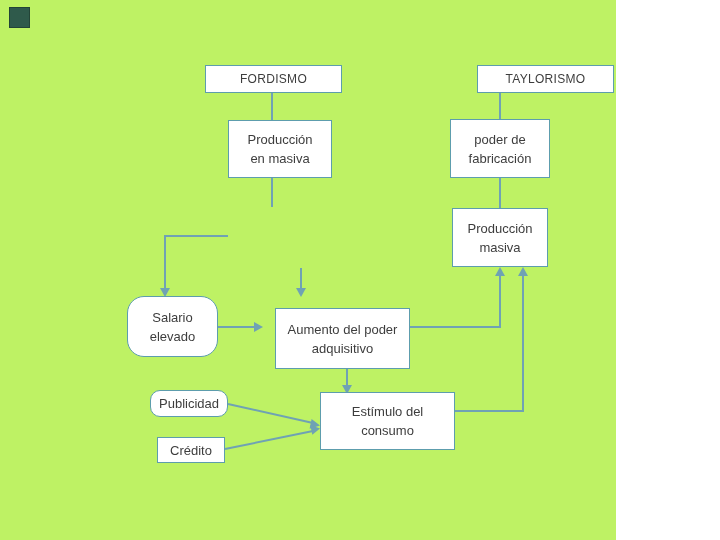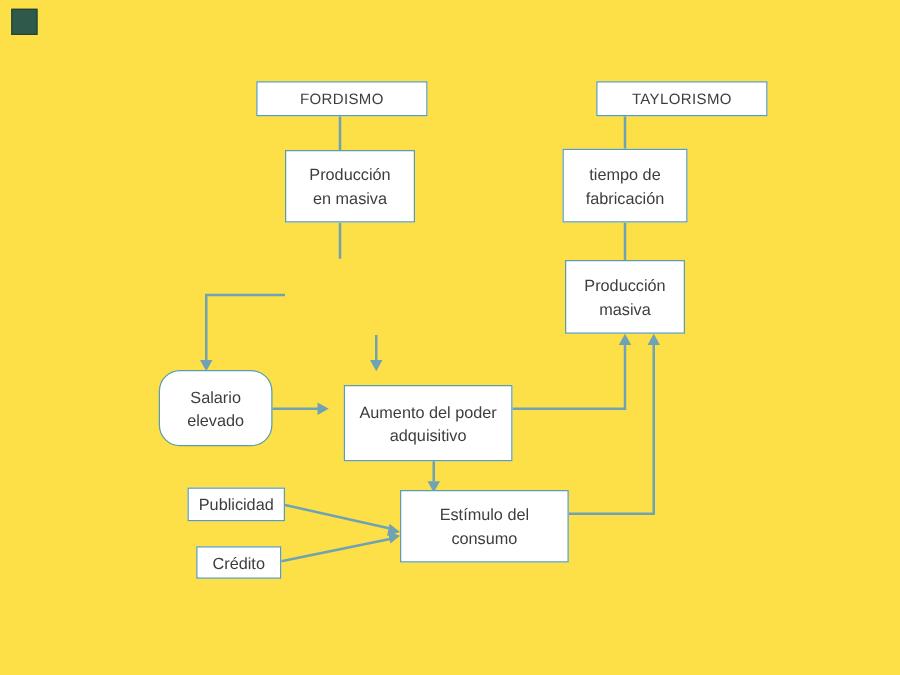--- a/index.html
+++ b/index.html
@@ -1,19 +1,19 @@
 <!DOCTYPE html>
 <html><head>
 <meta charset="utf-8">
 <style>
   html, body { margin: 0; padding: 0; background: #ffffff; }
   .stage {
     position: relative;
-    width: 720px; height: 540px;
-    background: #fde047;
+    width: 616px; height: 540px;
+    background: #bef264;
     overflow: hidden;
     font-family: "Liberation Sans", "DejaVu Sans", sans-serif;
   }
   .corner-marker {
     position: absolute;
     left: 9px; top: 7px;
     width: 19px; height: 19px;
     background: #2f5a4b;
     border: 1px solid #234437;
   }
@@ -37,21 +37,21 @@
   }
   .node.title { font-size: 12px; letter-spacing: 0.3px; line-height: 14px; border-width: 1.5px; }
   #fordismo          { left: 205px; top: 65px;  width: 137px; height: 28px; }
   #taylorismo        { left: 431px; top: 65px;  width: 137px; height: 28px; margin-left: 46px; }
   #produccion_serie  { left: 228px; top: 120px; width: 104px; height: 58px; }
   #reduccion_tiempo  { left: 450px; top: 119px; width: 100px; height: 59px; }
   #baja_precio       { left: 228px; top: 207px; width: 92px;  height: 61px; }
   #produccion_masiva { left: 452px; top: 208px; width: 96px;  height: 59px; }
   #salario_elevado   { left: 127px; top: 296px; width: 91px;  height: 61px; border-radius: 17px; }
   #aumento_poder     { left: 262px; top: 308px; width: 135px; height: 61px; margin-left: 13px; }
-  #publicidad        { left: 150px; top: 390px; width: 78px;  height: 27px; }
+  #publicidad        { left: 150px; top: 390px; width: 78px;  height: 27px; border-radius: 10px; }
   #credito           { left: 157px; top: 437px; width: 68px;  height: 26px; }
   #estimulo_consumo  { left: 320px; top: 392px; width: 135px; height: 58px; }
   .ln { white-space: nowrap; }
 </style>
 </head>
 <body>
 
 <div class="stage">
 
   <div class="corner-marker"></div>
@@ -90,21 +90,21 @@
   <div class="node title" id="taylorismo">
     <div class="ln">TAYLORISMO</div>
   </div>
 
   <div class="node" id="produccion_serie">
     <div class="ln">Producción</div>
     <div class="ln">en masiva</div>
   </div>
 
   <div class="node" id="reduccion_tiempo">
-    <div class="ln">tiempo de</div>
+    <div class="ln">poder de</div>
     <div class="ln">fabricación</div>
   </div>
 
 
   <div class="node" id="produccion_masiva">
     <div class="ln">Producción</div>
     <div class="ln">masiva</div>
   </div>
 
   <div class="node" id="salario_elevado">

